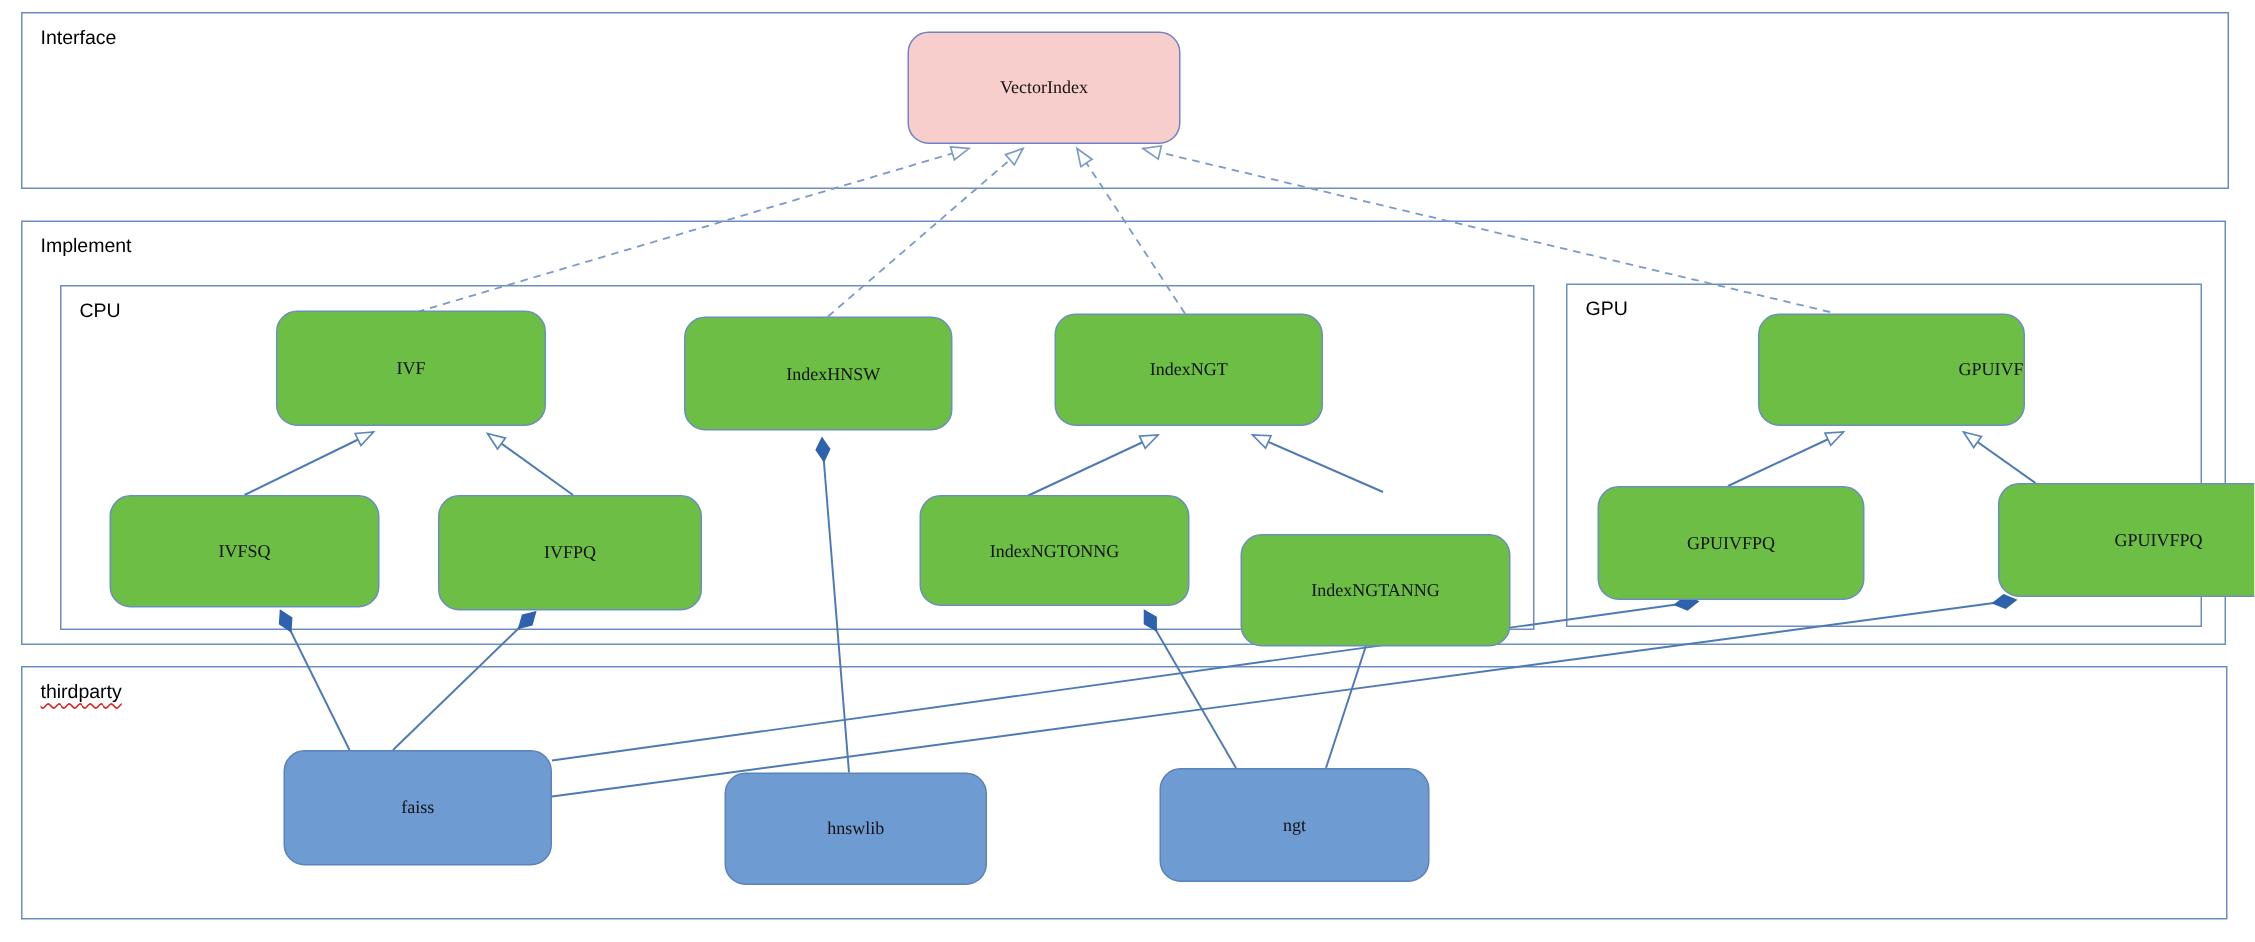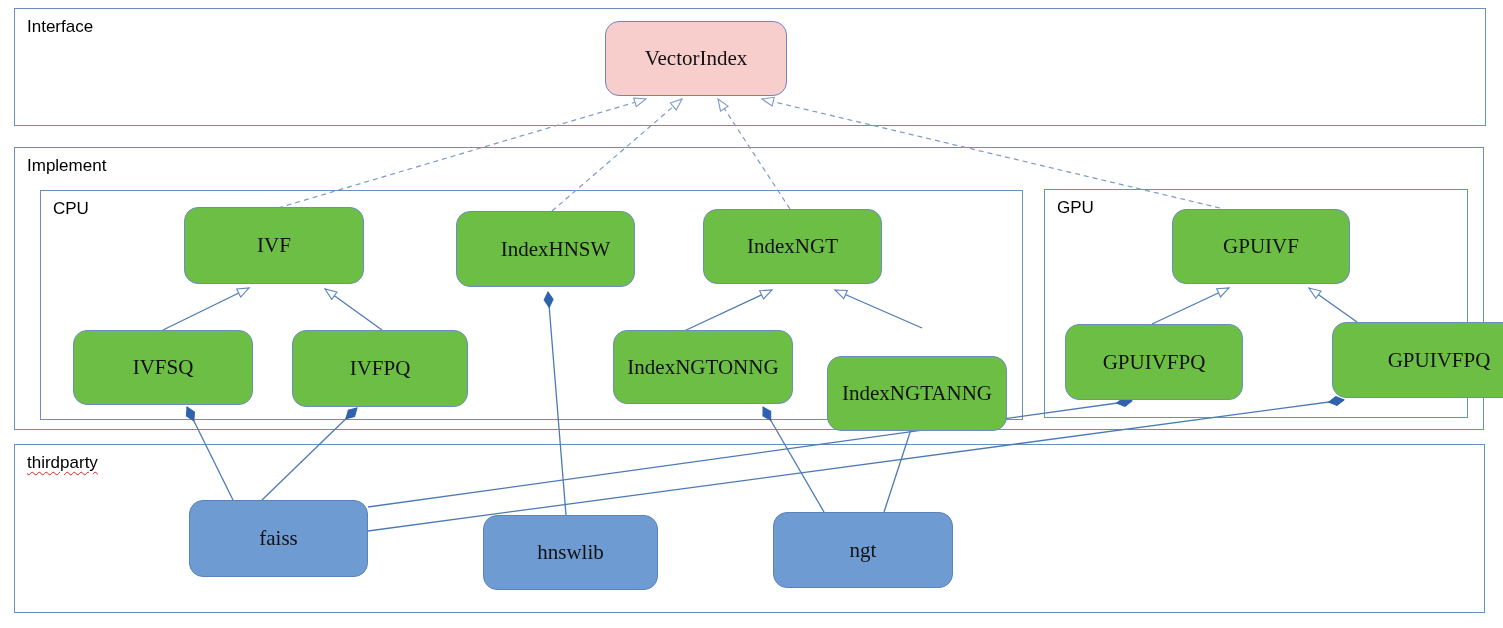--- a/index.html
+++ b/index.html
@@ -5,34 +5,34 @@
   html,body{margin:0;padding:0;background:#ffffff;}
   #canvas{
     position:relative;width:1503px;height:628px;background:#ffffff;
     font-family:"Liberation Sans",sans-serif;overflow:hidden;
   }
   .container{
     position:absolute;border:1px solid #6c8ebf;background:transparent;
     box-sizing:border-box;
   }
   .container-label{
-    position:absolute;top:8px;left:12px;font-size:17px;color:#000;
+    position:absolute;top:8px;left:12px;font-size:13px;color:#000;
     font-family:"Liberation Sans",sans-serif;
   }
   .squiggle{
     text-decoration-line:underline;
     text-decoration-style:wavy;
     text-decoration-color:#dd2222;
     text-decoration-thickness:1px;
     text-underline-offset:3px;
   }
   .node{
     position:absolute;border-radius:14px;box-sizing:border-box;
     display:flex;align-items:center;justify-content:center;
-    font-family:"Liberation Serif",serif;font-size:21px;color:#111;
+    font-family:"Liberation Serif",serif;font-size:12px;color:#111;
     border:1px solid #6c8ebf;
   }
   .green{background:#6cbe45;}
   .blue{background:#6f9bd3;border-color:#5a83b8;}
   .pink{background:#f8cecc;border-color:#7382c6;}
   #edges{position:absolute;left:0;top:0;width:1503px;height:628px;}
   .edge-solid{stroke:#4d7ab5;stroke-width:1.3;fill:none;}
   .edge-dashed{stroke:#7b99c9;stroke-width:1.2;stroke-dasharray:5 4;fill:none;}
 </style>
 </head>
@@ -119,21 +119,21 @@
   </div>
 
   <div class="node green" style="left:613px;top:330px;width:180px;height:74px;">
     <span>IndexNGTONNG</span>
   </div>
 
   <div class="node green" style="left:827px;top:328px;width:180px;height:75px;margin-top:28px;">
     <span>IndexNGTANNG</span>
   </div>
 
-  <div class="node green" style="left:1172px;top:209px;width:178px;height:75px;">
+  <div class="node green" style="left:1172px;top:209px;width:178px;height:75px;justify-content:flex-end;">
     <span>GPUIVF</span>
   </div>
 
   <div class="node green" style="left:1065px;top:324px;width:178px;height:76px;">
     <span>GPUIVFPQ</span>
   </div>
 
   <div class="node green" style="left:1332px;top:322px;width:214px;height:76px;">
     <span>GPUIVFPQ</span>
   </div>

